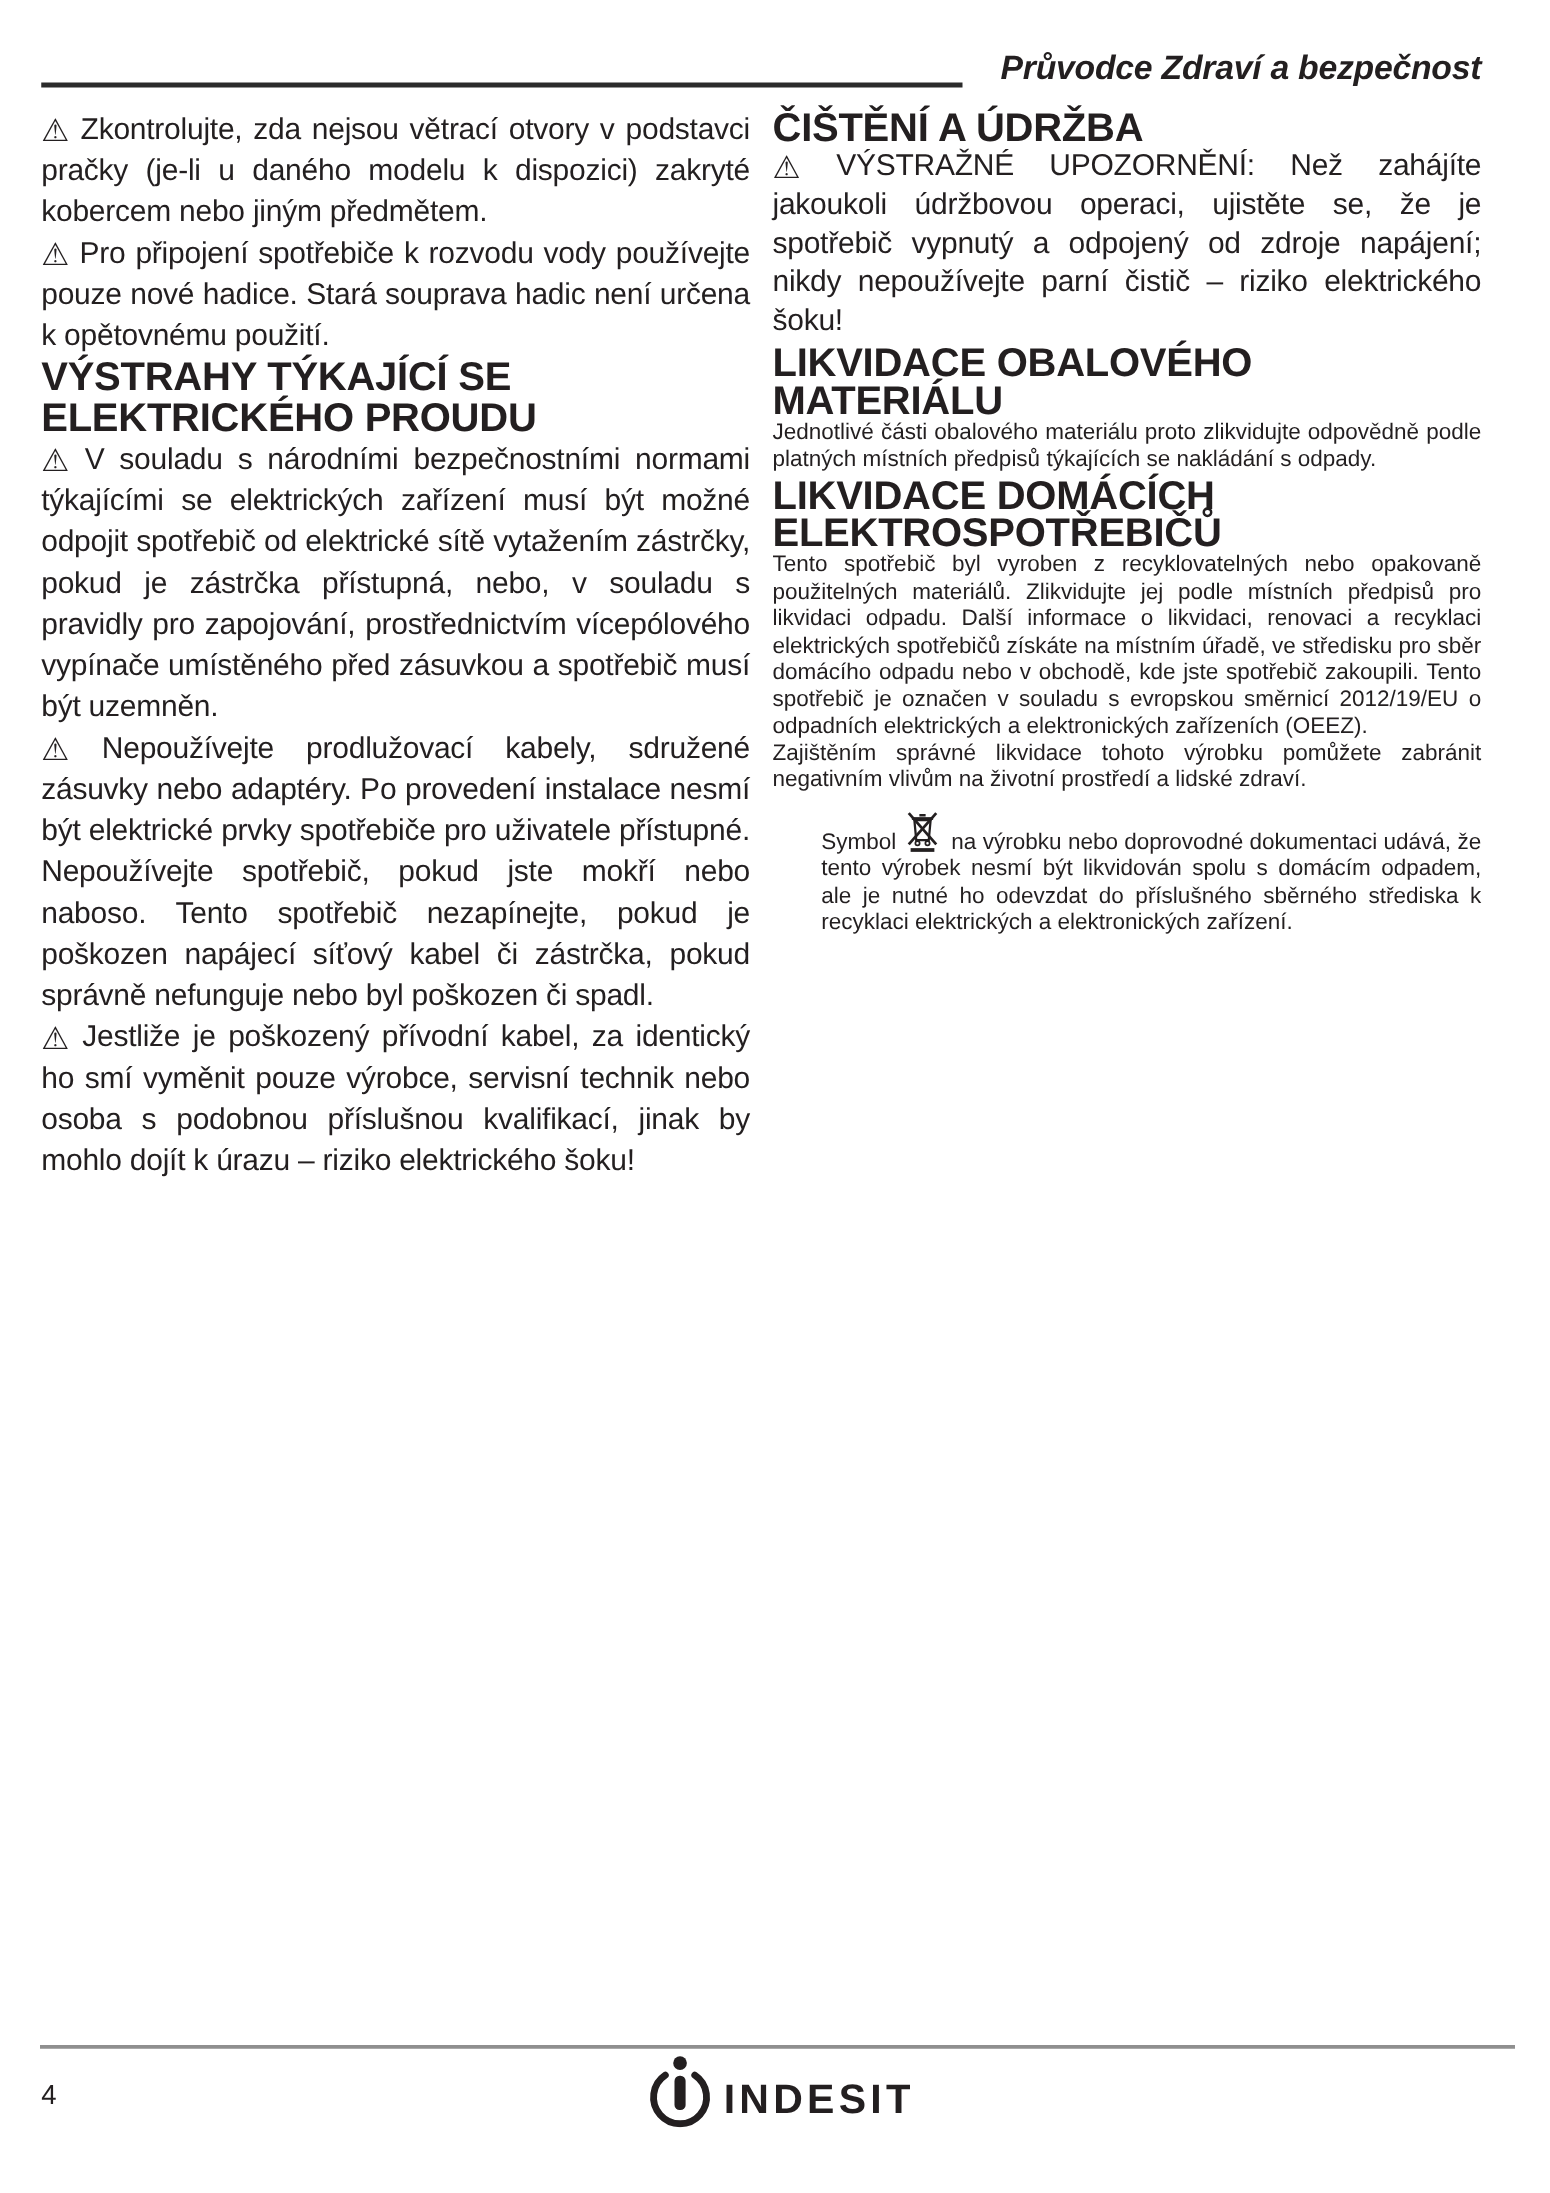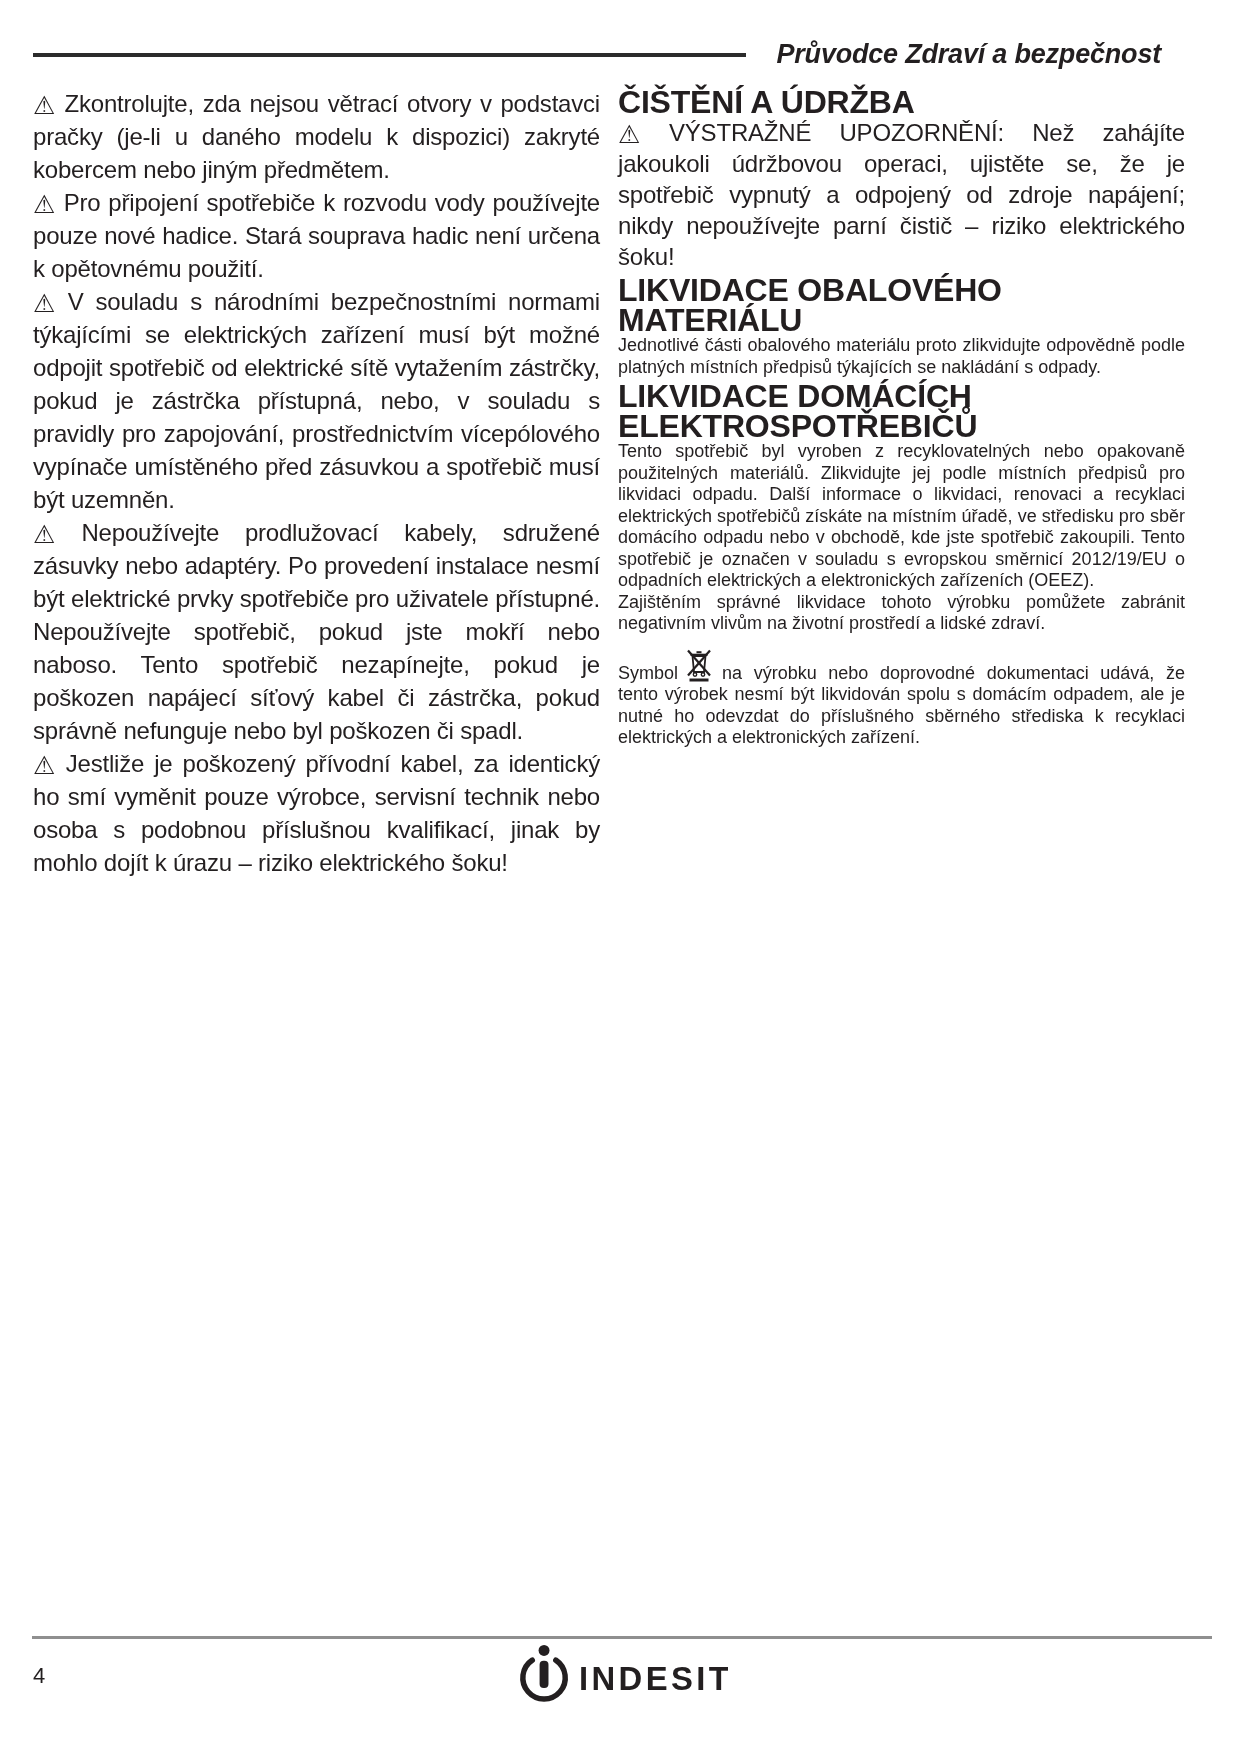--- a/index.html
+++ b/index.html
@@ -8,22 +8,22 @@
     width: 1240px; height: 1754px;
     background: #ffffff;
     color: #231f20;
     font-family: "Liberation Sans", sans-serif;
     position: relative;
     overflow: hidden;
   }
 
   
   .header {
-    display: flex; align-items: center;
-    padding: 39px 79px 0 33px;
+    display: flex; align-items: flex-end;
+    padding: 39px 55px 0 33px;
   }
   .header .rule {
     flex: 1; height: 4px; background: #2b2b2b; margin-right: 30px;
   }
   .header .title {
     font-size: 27px; font-weight: bold; font-style: italic;
     white-space: nowrap; letter-spacing: -0.2px;
   }
 
   
@@ -48,21 +48,21 @@
     font-weight: bold; letter-spacing: -0.2px;
   }
   .col-right h2 { line-height: 30px; margin-top: 3px; }
 
   .warn-icon {
     font-family: "DejaVu Sans", sans-serif;
     font-size: 25px; line-height: 1;
     margin-right: 7px; vertical-align: -2px;
     font-style: normal;
   }
-  .small-para-gap { margin-top: 26px; }
+  .small-para-gap { margin-top: 26px; margin-left: 39px; }
 
   .recycle-icon {
     font-family: "DejaVu Sans", sans-serif;
     font-size: 23px; line-height: 1;
     margin: 0 6px; vertical-align: -3px;
   }
 
   .weee-wrap {
     position: relative; display: inline-block;
     width: 28px; height: 18px; margin: 0 9px 0 7px;
@@ -93,20 +93,21 @@
   <div class="rule"></div>
   <div class="title">Průvodce Zdraví a bezpečnost</div>
 </div>
 
 <div class="columns">
 
   <div class="col col-left">
     <p class="big"><span class="warn-icon">⚠</span><span>Zkontrolujte, zda nejsou větrací otvory v podstavci pračky (je-li u daného modelu k dispozici) zakryté kobercem nebo jiným předmětem.</span></p>
     <p class="big"><span class="warn-icon">⚠</span><span>Pro připojení spotřebiče k rozvodu vody používejte pouze nové hadice. Stará souprava hadic není určena k opětovnému použití.</span></p>
 
+    <h2>VÝSTRAHY TÝKAJÍCÍ SE ELEKTRICKÉHO PROUDU</h2>
 
     <p class="big"><span class="warn-icon">⚠</span><span>V souladu s národními bezpečnostními normami týkajícími se elektrických zařízení musí být možné odpojit spotřebič od elektrické sítě vytažením zástrčky, pokud je zástrčka přístupná, nebo, v souladu s pravidly pro zapojování, prostřednictvím vícepólového vypínače umístěného před zásuvkou a spotřebič musí být uzemněn.</span></p>
     <p class="big"><span class="warn-icon">⚠</span><span>Nepoužívejte prodlužovací kabely, sdružené zásuvky nebo adaptéry. Po provedení instalace nesmí být elektrické prvky spotřebiče pro uživatele přístupné. Nepoužívejte spotřebič, pokud jste mokří nebo naboso. Tento spotřebič nezapínejte, pokud je poškozen napájecí síťový kabel či zástrčka, pokud správně nefunguje nebo byl poškozen či spadl.</span></p>
     <p class="big"><span class="warn-icon">⚠</span><span>Jestliže je poškozený přívodní kabel, za identický ho smí vyměnit pouze výrobce, servisní technik nebo osoba s podobnou příslušnou kvalifikací, jinak by mohlo dojít k úrazu – riziko elektrického šoku!</span></p>
   </div>
 
   <div class="col col-right">
     <h2 style="margin-top:0;">ČIŠTĚNÍ A ÚDRŽBA</h2>
     <p class="big"><span class="warn-icon">⚠</span><span>VÝSTRAŽNÉ UPOZORNĚNÍ: Než zahájíte jakoukoli údržbovou operaci, ujistěte se, že je spotřebič vypnutý a odpojený od zdroje napájení; nikdy nepoužívejte parní čistič – riziko elektrického šoku!</span></p>
 

